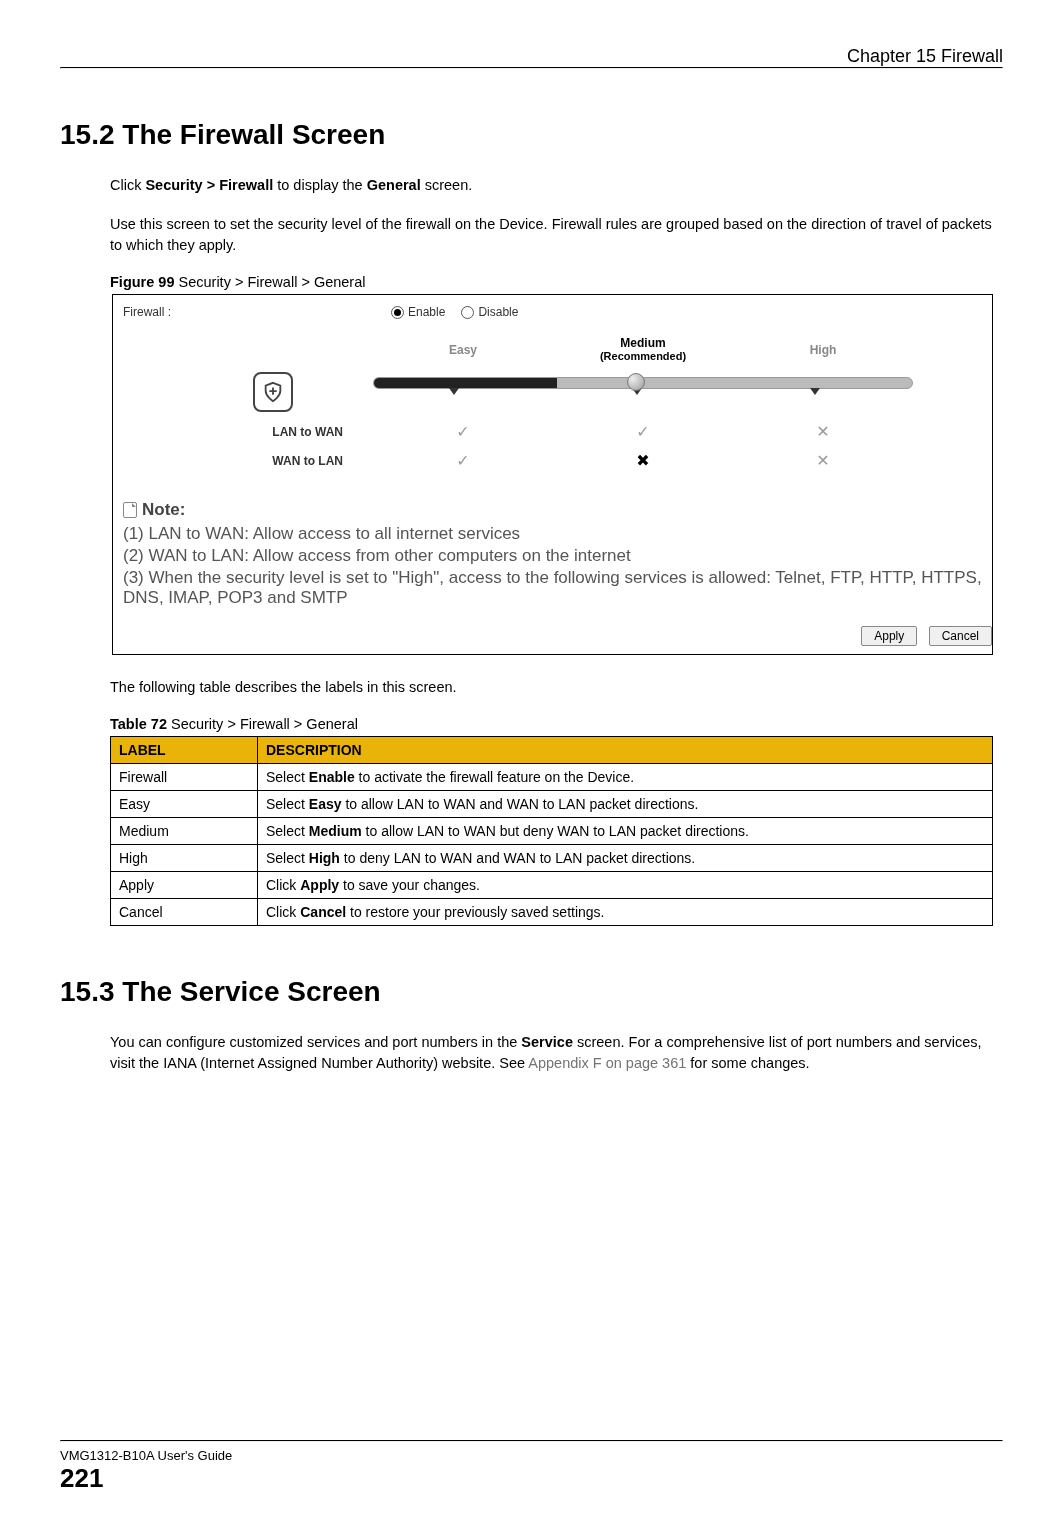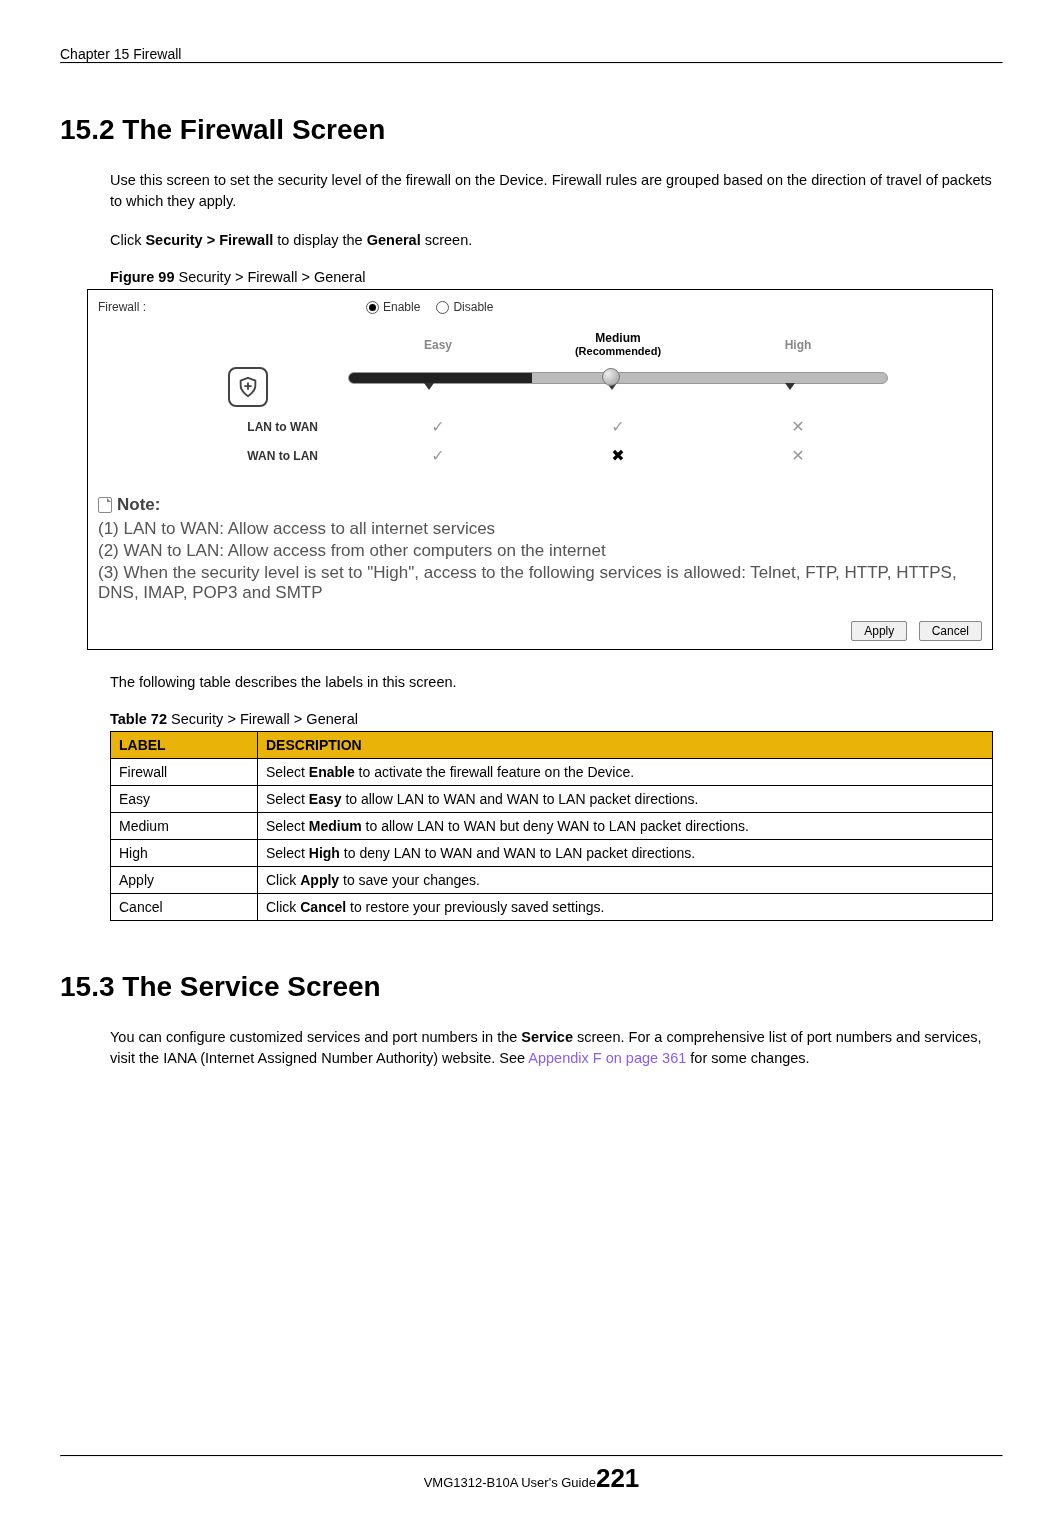--- a/index.html
+++ b/index.html
@@ -14,21 +14,22 @@
     padding: 40px 60px 30px 60px;
     box-sizing: border-box;
     min-height: 1524px;
     position: relative;
   }
   .header-rule {
     border-top: 1px solid #000;
     margin: 0;
   }
   .chapter-line {
-    font-size: 14px;
+    text-align: right;
+    font-size: 18px;
     padding: 6px 0 0 0;
   }
   h2.section-title {
     font-family: Arial, Helvetica, sans-serif;
     font-size: 28px;
     font-weight: bold;
     margin: 50px 0 24px 0;
   }
   .body-text {
     font-size: 14.5px;
@@ -41,25 +42,25 @@
   .figure-caption, .table-caption {
     font-size: 14.5px;
     margin: 0 0 4px 0;
     padding-left: 50px;
   }
   .figure-caption strong, .table-caption strong { font-weight: bold; }
 
   
   .fig-panel {
     border: 1px solid #000;
-    margin: 0 10px 22px 27px;
+    margin: 0 10px 22px 52px;
     font-family: Arial, Helvetica, sans-serif;
     font-size: 12px;
     color: #333;
-    padding: 10px 10px 8px 10px;
+    padding: 10px 0 8px 10px;
     background: #fff;
     position: relative;
   }
   .fw-top {
     display: flex;
     align-items: center;
     gap: 220px;
     padding-bottom: 18px;
   }
   .fw-top .lbl { font-size: 12px; }
@@ -149,52 +150,53 @@
     text-align: left;
     vertical-align: top;
   }
   .desc-table th {
     background: #eab308;
     font-weight: bold;
   }
   .desc-table td.lbl { width: 130px; }
   .desc-table strong { font-weight: bold; }
 
-  a.xref { color: #8b5cf6; text-decoration: none; }
+  a.xref { color: #737373; text-decoration: none; }
 
   .footer {
     position: absolute;
     bottom: 30px;
     left: 60px;
     right: 60px;
   }
   .footer-rule { border-top: 1px solid #000; margin-bottom: 6px;}
   .footer-row {
     display: flex;
     justify-content: center;
     align-items: baseline;
+    flex-direction: column;
   }
   .footer-left { font-size: 13px; }
   .footer-right { font-size: 26px; font-weight: bold; font-family: Arial, Helvetica, sans-serif;}
 </style>
 </head>
 <body>
 
 <div class="page">
 
   <div class="chapter-line">Chapter 15 Firewall</div>
   <hr class="header-rule">
 
   <h2 class="section-title">15.2  The Firewall Screen</h2>
 
-  <p class="body-text">Use this screen to set the security level of the firewall on the Device. Firewall rules are grouped based on the direction of travel of packets to which they apply.</p>
-
   <p class="body-text">
     <span>Click </span><strong>Security &gt; Firewall</strong><span> to display the </span><strong>General</strong><span> screen.</span>
   </p>
+
+  <p class="body-text">Use this screen to set the security level of the firewall on the Device. Firewall rules are grouped based on the direction of travel of packets to which they apply.</p>
 
   <p class="figure-caption">
     <strong>Figure 99</strong><span>   Security &gt; Firewall &gt; General</span>
   </p>
 
   <div class="fig-panel">
 
     <div class="fw-top">
       <span class="lbl">Firewall :</span>
       <span class="fw-radio-group">

